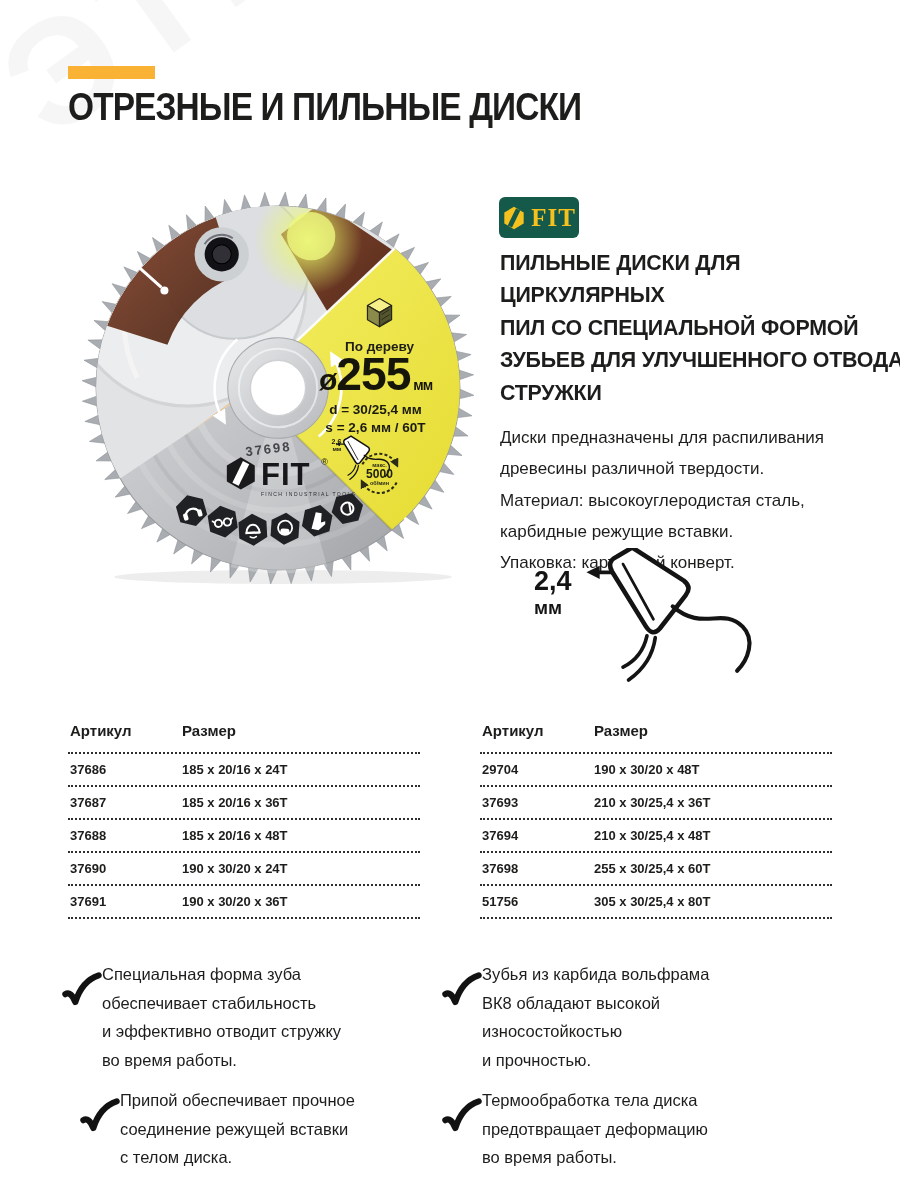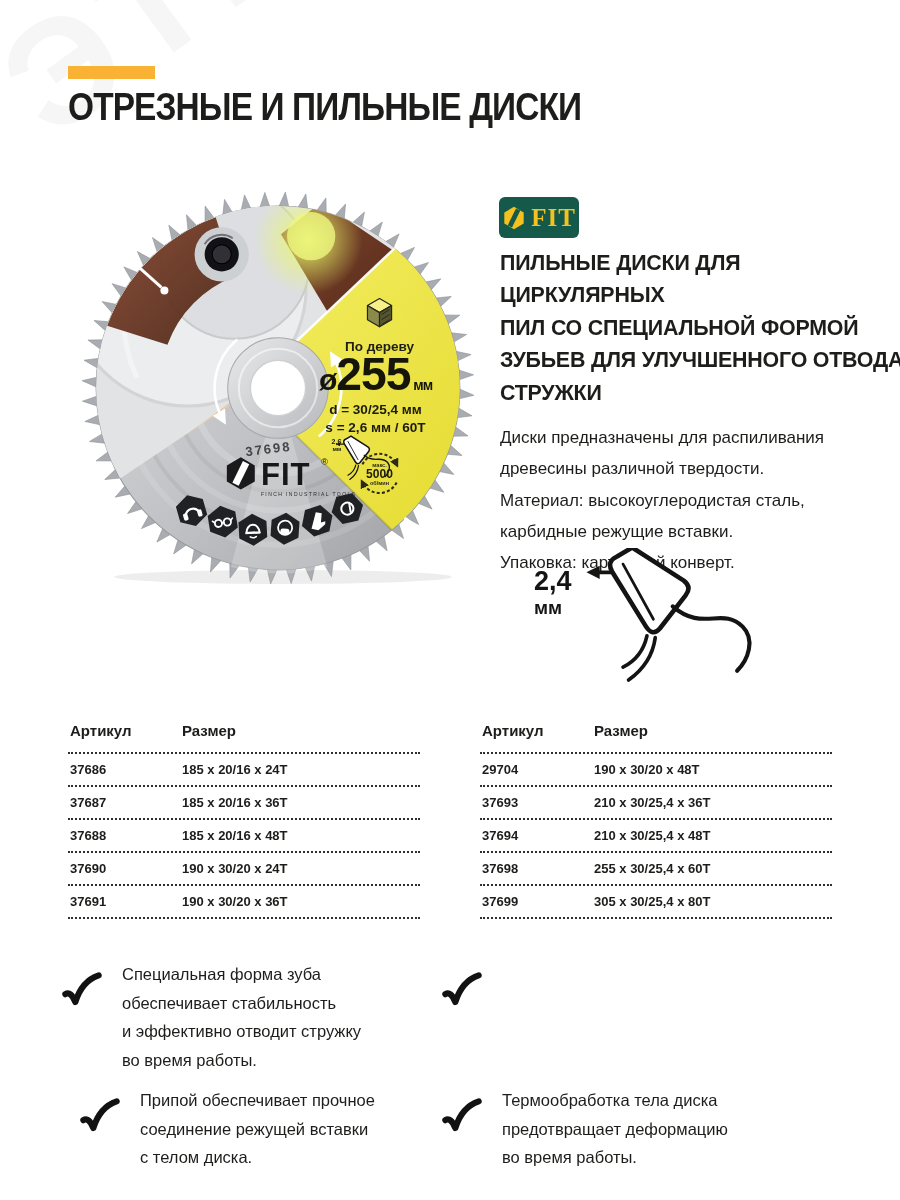--- a/index.html
+++ b/index.html
@@ -32,21 +32,21 @@
   .kerf-value{font-size:27px;font-weight:bold}
 
   .size-table{position:absolute;top:716px;width:352px;border-bottom:2px dotted #2e2e2e}
   #table-left{left:68px}
   #table-right{left:480px}
   .t-head{display:grid;grid-template-columns:112px 1fr;font-weight:bold;font-size:15px;
           padding:6px 2px 13px 2px}
   .t-row{display:grid;grid-template-columns:112px 1fr;align-items:center;height:31px;
          border-top:2px dotted #2e2e2e;font-size:13px;font-weight:bold;padding:0 2px}
 
-  .feature{position:absolute;display:flex;gap:20px;width:392px}
+  .feature{position:absolute;display:flex;width:392px}
   #feature-1{left:62px;top:960px}
   #feature-2{left:80px;top:1086px}
   #feature-3{left:442px;top:960px}
   #feature-4{left:442px;top:1086px}
   .check{flex:none;width:40px;height:40px;margin-top:12px}
   .feature-text{font-size:16.5px;line-height:1.74;white-space:pre-line}
 </style>
 </head>
 <body>
 
@@ -322,21 +322,21 @@
       </div>
     <div class="t-row">
         <span>37694</span>
         <span>210 x 30/25,4 x 48Т</span>
       </div>
     <div class="t-row">
         <span>37698</span>
         <span>255 x 30/25,4 x 60Т</span>
       </div>
     <div class="t-row">
-        <span>37699</span>
+        <span>51756</span>
         <span>305 x 30/25,4 x 80Т</span>
       </div>
   </div>
 
   <div class="feature" id="feature-1">
     <svg class="check" viewBox="0 0 36 36">
       <path d="M3,20 Q8,17 12,27 Q18,8 33,3" fill="none" stroke="#121212" stroke-width="5.5" stroke-linecap="round" stroke-linejoin="round"></path>
     </svg>
     <div class="feature-text">Специальная форма зуба
 обеспечивает стабильность
@@ -348,20 +348,24 @@
       <path d="M3,20 Q8,17 12,27 Q18,8 33,3" fill="none" stroke="#121212" stroke-width="5.5" stroke-linecap="round" stroke-linejoin="round"></path>
     </svg>
     <div class="feature-text">Припой обеспечивает прочное
 соединение режущей вставки
 с телом диска.</div>
   </div>
   <div class="feature" id="feature-3">
     <svg class="check" viewBox="0 0 36 36">
       <path d="M3,20 Q8,17 12,27 Q18,8 33,3" fill="none" stroke="#121212" stroke-width="5.5" stroke-linecap="round" stroke-linejoin="round"></path>
     </svg>
+    <div class="feature-text">Зубья из карбида вольфрама
+ВК8 обладают высокой
+износостойкостью
+и прочностью.</div>
   </div>
   <div class="feature" id="feature-4">
     <svg class="check" viewBox="0 0 36 36">
       <path d="M3,20 Q8,17 12,27 Q18,8 33,3" fill="none" stroke="#121212" stroke-width="5.5" stroke-linecap="round" stroke-linejoin="round"></path>
     </svg>
     <div class="feature-text">Термообработка тела диска
 предотвращает деформацию
 во время работы.</div>
   </div>
 

